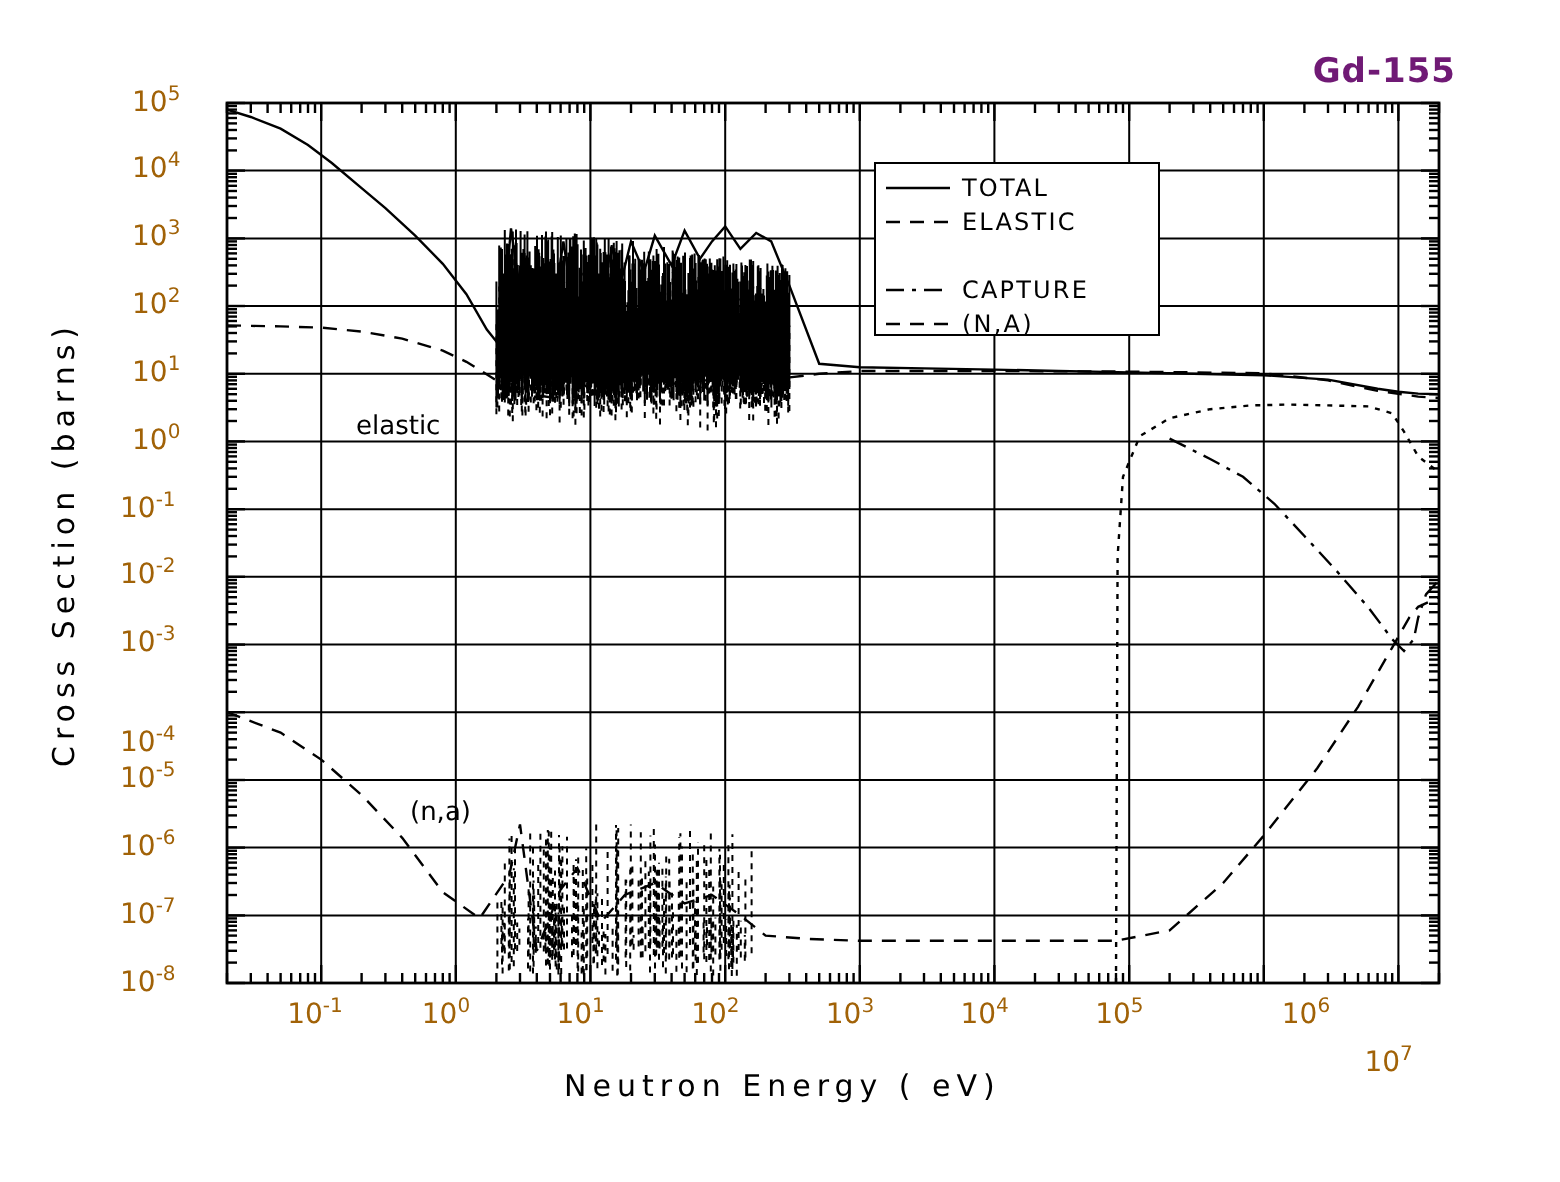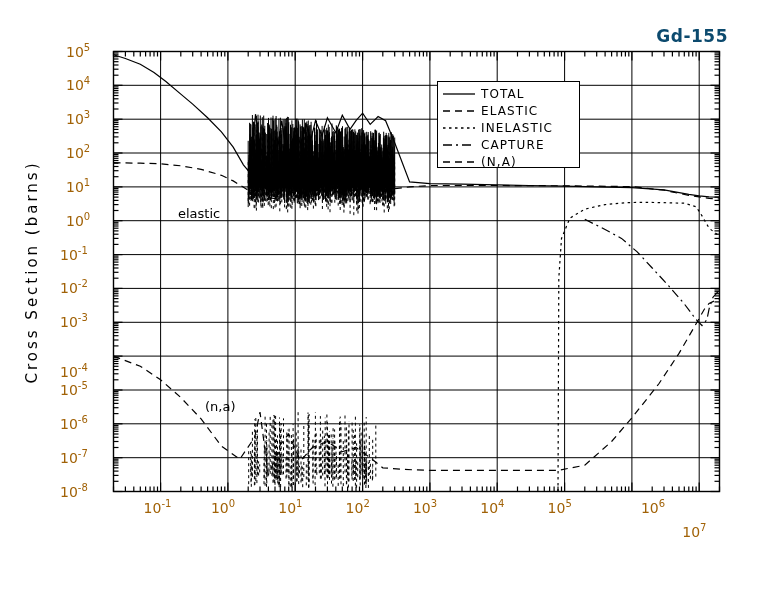--- a/index.html
+++ b/index.html
@@ -22,21 +22,21 @@
     background: #ffffff;
   }
   #plot-title {
     position: absolute;
     right: 52px;
     top: 26px;
     font-family: "DejaVu Sans", sans-serif;
     font-weight: bold;
     font-size: 17px;
     letter-spacing: 0.5px;
-    color: #0c4a6e;
+    color: #701a75;
     white-space: nowrap;
   }
   #chart-svg {
     position: absolute;
     left: 0; top: 0;
   }
   .axis-title {
     position: absolute;
     color: #000;
     font-family: "DejaVu Sans", sans-serif;
@@ -561,20 +561,21 @@
         <g>
           <path d="M248.2 207.1L248.2 159.7 M248.7 203.7L248.7 169.8 M249.3 189.4L249.3 169.4 M249.6 205.7L249.6 143.2 M250.4 195.1L250.4 135.9 M250.7 199.1L250.7 170.8 M251.0 200.9L251.0 153.1 M252.1 195.1L252.1 173.5 M252.7 192.6L252.7 136.1 M253.5 198.7L253.5 136.8 M254.1 207.8L254.1 131.8 M254.4 197.9L254.4 155.2 M254.7 192.4L254.7 158.5 M254.9 208.2L254.9 148.2 M255.5 202.4L255.5 173.3 M255.8 194.5L255.8 139.7 M256.1 206.5L256.1 149.8 M256.4 210.6L256.4 129.4 M258.0 195.9L258.0 123.1 M258.6 202.5L258.6 164.9 M259.2 198.5L259.2 167.0 M260.6 202.5L260.6 143.4 M260.9 205.7L260.9 135.5 M261.2 207.7L261.2 179.5 M261.4 197.3L261.4 181.8 M262.3 200.9L262.3 126.5 M262.6 206.2L262.6 170.6 M262.8 207.8L262.8 155.2 M263.1 202.4L263.1 143.7 M263.4 195.5L263.4 158.4 M264.3 205.9L264.3 161.9 M264.5 193.0L264.5 143.7 M265.4 201.2L265.4 146.3 M266.8 201.6L266.8 166.1 M267.4 200.8L267.4 174.9 M267.6 196.5L267.6 136.9 M268.2 205.1L268.2 173.0 M268.5 200.1L268.5 136.8 M269.1 203.9L269.1 159.6 M269.6 198.4L269.6 137.7 M269.9 206.4L269.9 171.9 M270.2 196.3L270.2 145.7 M270.5 200.4L270.5 196.9 M271.3 208.2L271.3 166.9 M271.9 194.2L271.9 145.2 M272.4 196.6L272.4 183.0 M273.0 189.4L273.0 135.8 M273.3 209.1L273.3 161.7 M273.9 194.2L273.9 173.9 M274.4 203.0L274.4 149.2 M275.0 207.6L275.0 185.5 M275.3 197.2L275.3 146.3 M275.6 199.4L275.6 167.3 M276.1 206.7L276.1 132.8 M276.4 197.2L276.4 169.5 M277.0 194.0L277.0 155.0 M277.2 190.7L277.2 142.0 M277.5 201.4L277.5 167.9 M278.1 199.0L278.1 160.6 M278.7 200.9L278.7 164.4 M279.2 194.2L279.2 165.9 M279.8 211.3L279.8 159.7 M280.4 203.9L280.4 127.1 M281.5 192.7L281.5 155.1 M281.8 202.4L281.8 144.1 M282.0 196.9L282.0 153.5 M283.2 195.2L283.2 141.1 M283.5 197.4L283.5 156.4 M284.6 207.4L284.6 154.3 M286.3 209.1L286.3 138.6 M286.8 208.2L286.8 159.6 M287.7 212.4L287.7 153.8 M288.0 197.2L288.0 142.0 M288.3 206.6L288.3 132.5 M288.5 195.5L288.5 132.8 M289.1 199.6L289.1 177.9 M289.4 196.2L289.4 171.5 M289.9 206.5L289.9 155.3 M290.2 192.6L290.2 165.0 M290.5 194.2L290.5 152.2 M290.8 207.8L290.8 175.2 M291.6 197.7L291.6 136.4 M291.9 208.8L291.9 141.4 M292.2 204.9L292.2 181.7 M293.1 190.6L293.1 170.0 M293.3 189.0L293.3 156.9 M293.6 200.5L293.6 150.9 M293.9 195.3L293.9 155.2 M294.2 202.7L294.2 143.2 M294.5 201.0L294.5 139.8 M295.0 198.8L295.0 160.6 M295.3 198.0L295.3 144.0 M295.6 193.5L295.6 153.4 M295.9 197.9L295.9 132.1 M296.2 197.5L296.2 130.1 M296.4 197.6L296.4 137.9 M297.0 197.8L297.0 134.2 M297.6 194.7L297.6 136.1 M297.9 197.6L297.9 163.5 M298.1 203.9L298.1 144.2 M298.4 199.8L298.4 142.3 M299.0 200.3L299.0 180.5 M299.3 198.6L299.3 150.9 M299.5 204.4L299.5 181.3 M300.1 208.2L300.1 145.9 M300.7 205.4L300.7 186.4 M301.2 194.6L301.2 153.0 M301.8 206.0L301.8 138.8 M302.4 194.7L302.4 148.9 M303.5 198.2L303.5 135.4 M303.8 203.1L303.8 176.4 M304.3 205.8L304.3 130.3 M304.6 195.9L304.6 173.8 M304.9 207.3L304.9 157.2 M305.2 198.2L305.2 161.6 M305.8 207.7L305.8 147.8 M306.0 195.8L306.0 138.2 M306.3 200.5L306.3 146.6 M306.9 202.9L306.9 138.3 M307.2 196.4L307.2 150.1 M307.5 198.9L307.5 194.9 M307.7 210.1L307.7 162.4 M308.0 206.1L308.0 151.4 M308.6 201.9L308.6 150.8 M309.1 197.4L309.1 152.0 M309.7 198.4L309.7 141.3 M310.8 204.7L310.8 132.6 M311.4 202.6L311.4 154.3 M311.7 191.5L311.7 148.2 M312.3 197.0L312.3 144.4 M312.5 200.6L312.5 150.3 M313.1 195.1L313.1 182.7 M313.4 208.6L313.4 169.0 M313.9 192.5L313.9 190.1 M314.2 201.6L314.2 153.6 M315.1 203.9L315.1 143.3 M315.4 205.6L315.4 159.7 M315.9 206.2L315.9 153.7 M316.2 196.1L316.2 158.3 M316.5 196.4L316.5 135.8 M317.9 195.0L317.9 163.8 M318.2 196.6L318.2 172.9 M318.7 194.9L318.7 172.3 M319.3 199.3L319.3 157.0 M320.2 198.6L320.2 144.0 M320.4 192.2L320.4 147.8 M322.4 209.0L322.4 176.2 M322.7 188.5L322.7 153.4 M323.8 192.0L323.8 184.0 M324.4 192.4L324.4 155.6 M324.7 198.9L324.7 168.2 M325.0 196.5L325.0 160.0 M325.2 196.2L325.2 142.4 M326.1 194.4L326.1 179.0 M326.4 193.4L326.4 163.4 M326.7 206.8L326.7 147.2 M326.9 202.4L326.9 157.3 M327.2 202.3L327.2 174.6 M327.8 198.0L327.8 145.0 M328.1 209.4L328.1 145.7 M328.3 204.7L328.3 155.4 M329.2 191.8L329.2 144.1 M330.0 212.2L330.0 161.5 M330.3 202.3L330.3 172.3 M331.2 202.8L331.2 148.4 M332.0 202.7L332.0 149.8 M332.6 195.6L332.6 146.5 M332.9 195.0L332.9 174.1 M333.1 193.9L333.1 170.8 M333.4 189.2L333.4 160.4 M334.0 194.9L334.0 154.7 M334.6 193.4L334.6 164.9 M334.8 202.7L334.8 165.8 M335.1 198.8L335.1 169.5 M336.0 199.0L336.0 171.1 M336.3 196.2L336.3 136.0 M337.1 188.8L337.1 161.4 M337.4 188.7L337.4 153.7 M337.9 193.5L337.9 153.2 M338.2 205.6L338.2 166.2 M338.5 198.5L338.5 149.4 M339.4 195.8L339.4 143.7 M339.6 203.9L339.6 141.9 M340.2 210.0L340.2 173.2 M340.5 194.2L340.5 140.5 M340.8 203.1L340.8 185.6 M341.0 194.5L341.0 163.0 M341.9 202.7L341.9 156.2 M342.2 205.0L342.2 152.0 M342.5 200.7L342.5 139.1 M343.0 201.8L343.0 167.0 M343.6 205.3L343.6 159.5 M343.9 212.6L343.9 177.8 M344.2 207.7L344.2 151.9 M344.4 200.5L344.4 171.2 M345.0 203.7L345.0 156.1 M346.1 201.0L346.1 141.0 M346.4 201.7L346.4 146.3 M346.7 203.4L346.7 160.0 M347.8 201.1L347.8 143.0 M348.1 189.8L348.1 166.0 M348.4 197.8L348.4 159.2 M349.0 199.6L349.0 153.5 M349.2 195.5L349.2 137.7 M350.1 213.8L350.1 153.2 M350.4 196.6L350.4 165.8 M351.2 194.0L351.2 139.9 M351.8 194.6L351.8 146.7 M352.9 200.4L352.9 161.5 M353.8 215.2L353.8 148.7 M354.6 196.8L354.6 141.4 M355.2 190.3L355.2 174.9 M355.4 196.3L355.4 179.9 M355.7 195.8L355.7 153.9 M356.3 193.5L356.3 162.4 M356.6 203.8L356.6 153.9 M356.9 211.1L356.9 166.5 M357.1 210.0L357.1 172.0 M357.4 192.5L357.4 145.8 M357.7 198.0L357.7 167.7 M358.0 213.6L358.0 163.3 M358.6 209.3L358.6 159.7 M358.8 200.4L358.8 158.8 M359.4 208.0L359.4 164.3 M359.7 199.2L359.7 149.3 M360.8 201.8L360.8 174.7 M361.1 193.3L361.1 148.9 M361.9 196.0L361.9 144.7 M362.2 202.9L362.2 153.3 M362.5 204.5L362.5 162.0 M362.8 199.8L362.8 168.2 M363.1 206.7L363.1 140.2 M363.6 200.3L363.6 140.0 M363.9 202.2L363.9 167.3 M364.5 201.6L364.5 142.0 M364.8 199.5L364.8 158.1 M365.0 197.8L365.0 151.6 M365.9 196.4L365.9 153.8 M366.2 191.1L366.2 144.8 M366.5 196.7L366.5 179.4 M367.6 190.7L367.6 161.2 M367.9 199.5L367.9 155.0 M368.2 199.5L368.2 139.9 M369.8 193.9L369.8 183.4 M370.1 204.2L370.1 149.2 M370.4 202.3L370.4 173.5 M371.0 196.1L371.0 143.0 M371.3 198.9L371.3 157.8 M371.5 197.5L371.5 174.0 M371.8 201.2L371.8 149.8 M372.1 202.0L372.1 147.1 M372.4 194.5L372.4 156.0 M372.7 202.1L372.7 141.1 M373.0 201.8L373.0 161.2 M373.5 198.4L373.5 146.4 M374.4 195.9L374.4 161.5 M374.6 210.0L374.6 157.3 M375.8 203.6L375.8 168.3 M376.1 201.2L376.1 142.9 M376.3 203.6L376.3 177.8 M376.6 210.2L376.6 143.3 M377.2 196.1L377.2 168.6 M377.5 201.4L377.5 167.8 M378.0 203.2L378.0 165.3 M378.3 201.3L378.3 160.4 M378.9 196.6L378.9 161.6 M379.2 202.1L379.2 155.4 M379.4 198.0L379.4 147.6 M380.0 202.9L380.0 163.1 M380.3 198.5L380.3 144.1 M380.6 195.7L380.6 158.7 M380.9 193.4L380.9 191.2 M381.1 197.0L381.1 155.6 M381.4 196.7L381.4 162.8 M381.7 192.1L381.7 165.8 M382.0 201.5L382.0 161.2 M382.6 205.4L382.6 171.1 M383.1 194.7L383.1 168.9 M383.4 205.5L383.4 153.0 M384.2 212.5L384.2 157.8 M384.8 197.5L384.8 152.0 M385.1 198.1L385.1 162.6 M385.4 199.8L385.4 164.8 M385.9 198.1L385.9 149.1 M386.8 198.8L386.8 165.6 M387.3 208.4L387.3 175.4 M387.9 198.3L387.9 165.6 M388.2 208.1L388.2 144.8 M388.5 211.9L388.5 168.3 M389.3 209.3L389.3 150.5 M389.6 203.3L389.6 173.0 M390.5 198.1L390.5 168.3 M390.7 204.0L390.7 178.5 M391.0 196.8L391.0 140.8 M392.1 200.0L392.1 148.2 M392.7 199.9L392.7 146.1 M393.3 200.5L393.3 179.9 M394.1 206.3L394.1 169.8 M394.4 191.7L394.4 162.3 M394.7 205.5L394.7 162.7 " fill="none" stroke="#000" stroke-width="1" stroke-dasharray="3,3"></path>
         </g>
         <g>
           <path d="M248.7 484.2L248.7 450.3 M250.7 472.0L250.7 448.3 M251.0 482.2L251.0 463.9 M251.3 486.8L251.3 453.6 M252.1 475.6L252.1 461.4 M252.4 476.8L252.4 429.5 M254.4 485.3L254.4 451.8 M254.7 474.3L254.7 419.3 M254.9 484.8L254.9 436.6 M255.8 481.0L255.8 416.9 M256.9 483.1L256.9 434.1 M257.5 474.6L257.5 421.3 M258.6 475.5L258.6 461.3 M259.7 472.4L259.7 464.3 M264.0 484.2L264.0 459.3 M264.3 477.6L264.3 442.8 M265.1 485.7L265.1 414.0 M266.5 486.8L266.5 420.8 M266.8 483.4L266.8 440.2 M267.1 473.6L267.1 447.6 M267.9 476.4L267.9 463.2 M269.1 471.5L269.1 429.5 M270.2 473.9L270.2 415.0 M271.9 475.8L271.9 422.3 M272.7 474.3L272.7 466.0 M273.0 482.8L273.0 419.7 M273.9 482.2L273.9 415.0 M274.4 478.2L274.4 415.6 M274.7 483.0L274.7 455.5 M275.0 484.8L275.0 423.6 M275.3 478.0L275.3 457.0 M275.6 472.9L275.6 415.8 M276.1 479.9L276.1 462.6 M276.4 478.0L276.4 437.7 M277.0 474.9L277.0 459.8 M277.5 479.7L277.5 435.3 M277.8 483.3L277.8 454.3 M278.4 484.7L278.4 451.9 M279.2 487.2L279.2 456.2 M279.5 484.6L279.5 417.5 M279.8 480.3L279.8 421.3 M280.6 487.0L280.6 429.2 M280.9 472.0L280.9 458.7 M281.2 473.2L281.2 423.1 M282.0 474.8L282.0 452.8 M283.5 474.3L283.5 418.4 M286.0 478.6L286.0 454.9 M286.8 477.5L286.8 431.3 M287.1 472.0L287.1 439.3 M288.0 472.5L288.0 429.6 M288.8 484.1L288.8 449.6 M289.1 485.7L289.1 426.0 M290.8 486.7L290.8 466.2 M291.4 486.0L291.4 432.6 M291.9 487.4L291.9 452.9 M293.1 485.1L293.1 424.1 M293.3 485.0L293.3 447.0 M293.6 478.2L293.6 436.5 M296.2 471.5L296.2 432.4 M296.7 481.6L296.7 461.4 M297.0 481.2L297.0 451.1 M297.9 476.7L297.9 445.2 M298.1 475.2L298.1 412.0 M298.7 484.1L298.7 446.6 M299.5 473.3L299.5 465.8 M301.0 482.5L301.0 448.9 M301.8 480.7L301.8 465.7 M302.7 487.2L302.7 467.0 M303.8 477.0L303.8 425.7 M306.3 485.4L306.3 463.8 M308.0 479.9L308.0 412.5 M308.3 472.1L308.3 414.1 M308.6 487.8L308.6 424.6 M308.9 487.3L308.9 460.9 M309.1 482.2L309.1 414.0 M312.8 478.7L312.8 437.3 M313.1 483.5L313.1 439.9 M315.1 485.2L315.1 434.7 M315.4 472.8L315.4 412.3 M316.2 472.3L316.2 431.7 M316.8 474.9L316.8 467.5 M319.3 473.2L319.3 439.5 M320.4 478.7L320.4 416.1 M321.0 472.2L321.0 438.2 M321.3 478.6L321.3 461.2 M322.7 475.6L322.7 430.6 M324.4 474.0L324.4 435.8 M325.0 486.3L325.0 440.3 M325.2 472.2L325.2 417.7 M326.9 477.5L326.9 414.0 M327.5 484.3L327.5 422.2 M328.1 477.8L328.1 445.4 M328.3 473.2L328.3 435.8 M328.6 473.9L328.6 432.5 M329.2 473.4L329.2 440.8 M329.5 479.9L329.5 431.4 M329.8 474.3L329.8 460.3 M331.2 473.4L331.2 432.0 M331.5 483.6L331.5 462.2 M332.0 476.5L332.0 448.6 M332.9 486.7L332.9 438.2 M333.1 479.2L333.1 425.3 M334.6 479.7L334.6 429.4 M334.8 473.8L334.8 440.8 M336.0 478.7L336.0 446.4 M336.5 477.1L336.5 454.0 M338.2 485.9L338.2 464.0 M339.4 472.9L339.4 444.6 M339.6 478.9L339.6 418.5 M340.2 478.2L340.2 416.6 M341.0 484.3L341.0 423.2 M343.3 486.1L343.3 438.9 M345.0 472.5L345.0 414.8 M346.4 484.3L346.4 425.1 M346.7 483.9L346.7 439.6 M347.5 475.1L347.5 450.8 M347.8 480.3L347.8 463.8 M348.4 487.5L348.4 430.0 M349.0 481.4L349.0 421.2 M351.8 476.3L351.8 460.2 M352.1 479.6L352.1 421.6 M353.2 481.0L353.2 429.9 M353.5 472.6L353.5 462.4 M354.6 480.0L354.6 434.2 M355.4 485.7L355.4 416.4 M355.7 476.2L355.7 457.7 M356.6 487.7L356.6 443.3 M357.7 477.2L357.7 458.7 M359.7 479.8L359.7 424.4 M360.0 477.6L360.0 427.4 M360.2 485.4L360.2 438.1 M360.8 474.9L360.8 442.1 M361.9 471.5L361.9 432.0 M363.1 478.0L363.1 459.8 M364.2 479.6L364.2 421.9 M364.5 484.6L364.5 445.5 M364.8 474.2L364.8 442.4 M365.0 473.8L365.0 449.0 M365.6 483.5L365.6 460.5 M365.9 488.0L365.9 466.9 M366.2 484.5L366.2 417.1 M366.5 478.5L366.5 460.4 M366.7 481.4L366.7 459.5 M368.4 487.9L368.4 462.4 M369.3 475.0L369.3 433.0 M370.4 478.8L370.4 460.4 M372.4 480.4L372.4 467.5 M372.7 478.8L372.7 437.9 M375.8 476.6L375.8 425.5 " fill="none" stroke="#000" stroke-width="1" stroke-dasharray="3,3"></path>
         </g>
       </g>
     <rect id="plot-frame" x="113.5" y="51.5" width="606" height="440" fill="none" stroke="#000" stroke-width="1.4"></rect>
   </svg>
 
+  <div id="xaxis-title" class="axis-title">Neutron Energy ( eV)</div>
   <div id="yaxis-title" class="axis-title">Cross Section (barns)</div>
 
   <div id="xtick-labels">
       <div class="tick-label" style="left: 143.564px; top: 498px;">10<sup>-1</sup></div>
       <div class="tick-label" style="left: 210.897px; top: 498px;">10<sup>0</sup></div>
       <div class="tick-label" style="left: 278.231px; top: 498px;">10<sup>1</sup></div>
       <div class="tick-label" style="left: 345.564px; top: 498px;">10<sup>2</sup></div>
       <div class="tick-label" style="left: 412.897px; top: 498px;">10<sup>3</sup></div>
       <div class="tick-label" style="left: 480.231px; top: 498px;">10<sup>4</sup></div>
       <div class="tick-label" style="left: 547.564px; top: 498px;">10<sup>5</sup></div>
@@ -608,26 +609,20 @@
           <line x1="1" y1="6" x2="33" y2="6" stroke="#000" stroke-width="1.3"></line>
         </svg>
         <span class="legend-text">TOTAL</span>
       </div>
       <div class="legend-row" style="top: 20px;">
         <svg class="legend-sample" width="34" height="12">
           <line x1="1" y1="6" x2="33" y2="6" stroke="#000" stroke-width="1.3" stroke-dasharray="7,5"></line>
         </svg>
         <span class="legend-text">ELASTIC</span>
       </div>
-      <div class="legend-row" style="top: 37px;">
-        <svg class="legend-sample" width="34" height="12">
-          <line x1="1" y1="6" x2="33" y2="6" stroke="#000" stroke-width="1.3" stroke-dasharray="2.5,3.5"></line>
-        </svg>
-        <span class="legend-text">INELASTIC</span>
-      </div>
       <div class="legend-row" style="top: 54px;">
         <svg class="legend-sample" width="34" height="12">
           <line x1="1" y1="6" x2="33" y2="6" stroke="#000" stroke-width="1.3" stroke-dasharray="9,4,2,4"></line>
         </svg>
         <span class="legend-text">CAPTURE</span>
       </div>
       <div class="legend-row" style="top: 71px;">
         <svg class="legend-sample" width="34" height="12">
           <line x1="1" y1="6" x2="33" y2="6" stroke="#000" stroke-width="1.3" stroke-dasharray="7,5"></line>
         </svg>

